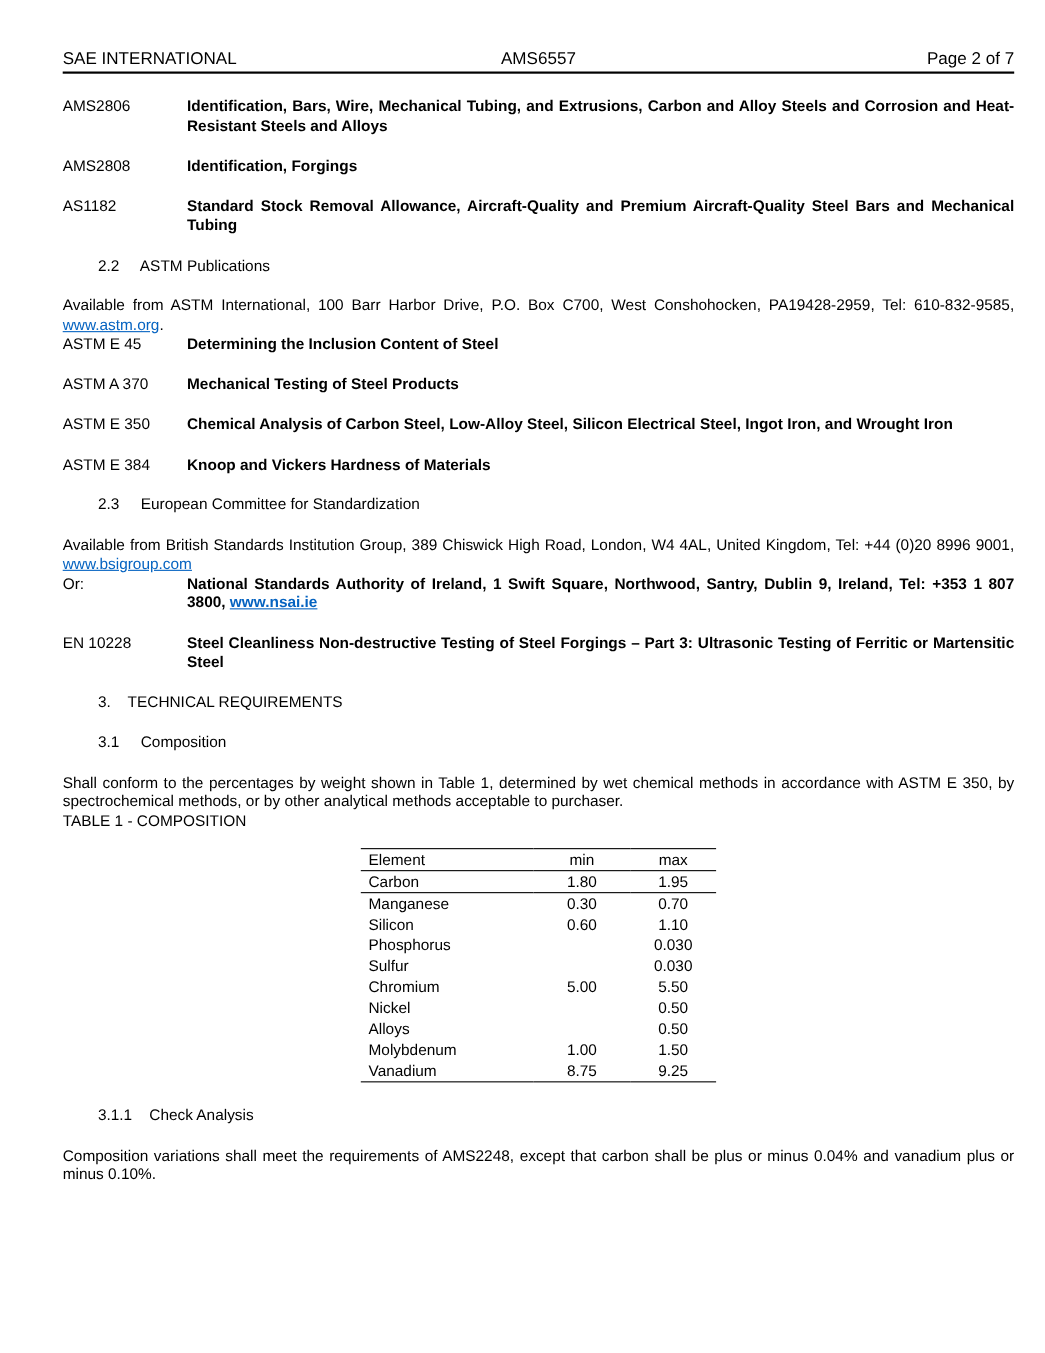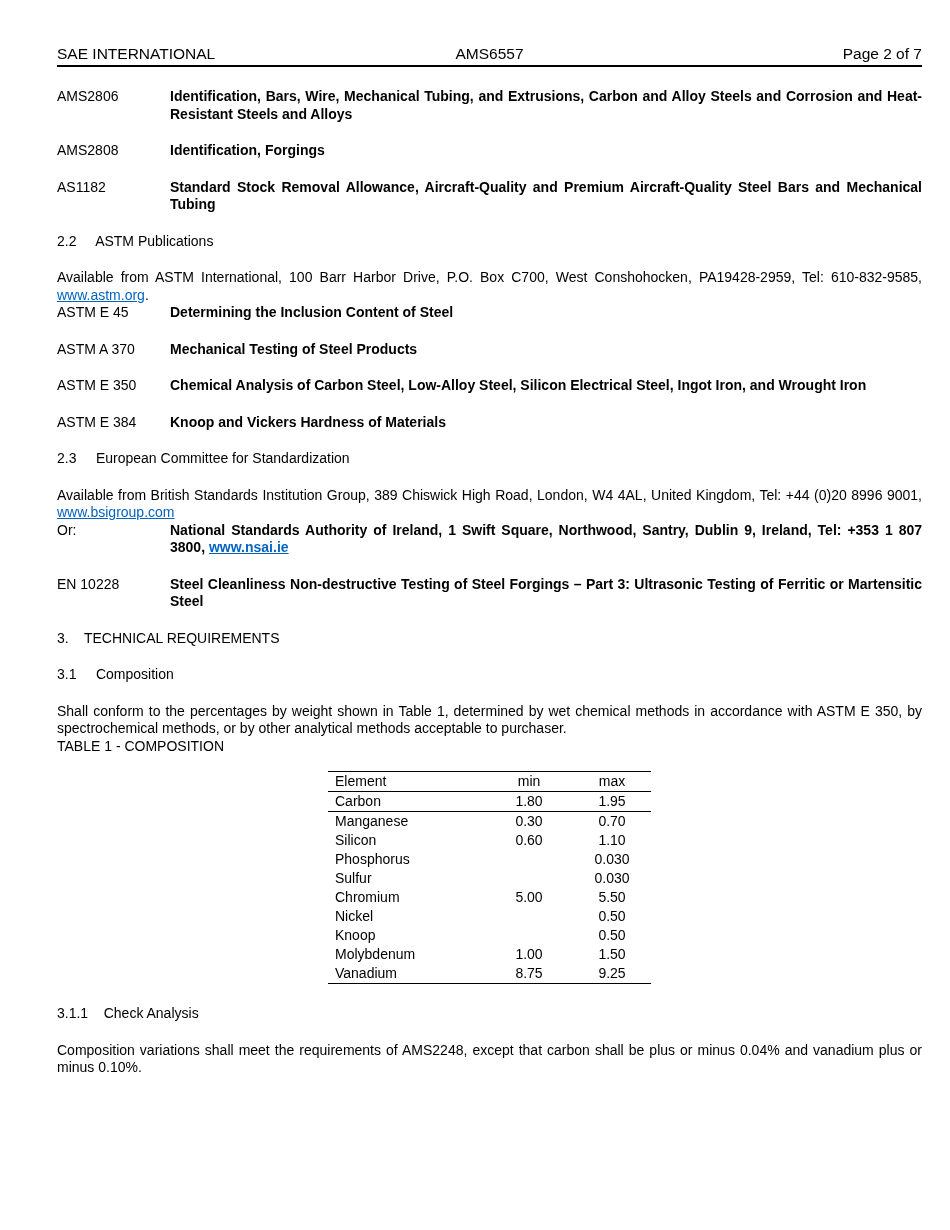--- a/index.html
+++ b/index.html
@@ -14,21 +14,21 @@
   .doc-header{display:flex;align-items:flex-end;border-bottom:2px solid #000;padding-bottom:2px;font-size:15.5px;line-height:18px;}
   .doc-header>span{flex:1 1 0;}
   .hd-center{text-align:center;}
   .hd-right{text-align:right;}
   main{padding-top:21px;}
   .block{margin-bottom:19px;}
   .ref{display:flex;}
   .term{flex:0 0 113px;}
   .def{flex:1 1 auto;text-align:justify;font-weight:bold;}
   .para{margin:0;text-align:justify;}
-  .heading{white-space:pre-wrap;}
+  .heading{white-space:pre-wrap;margin-left:32px;}
   a.doclink{color:var(--link-color,#0563C1);text-decoration:underline;cursor:pointer;}
   .table-title{text-align:left;margin-bottom:16px;}
   .table-wrap{margin-bottom:21px;}
   table.comp{border-collapse:collapse;margin:12px auto;border-top:1px solid #000;border-bottom:1px solid #000;}
   table.comp th,table.comp td{font-weight:400;padding:0;line-height:19px;font-size:14px;}
   .c-el{width:150px;text-align:left;padding-left:7px !important;}
   .c-min{width:88px;text-align:center;}
   .c-max{width:78px;text-align:center;}
   tr.rule{border-bottom:1px solid #000;}
 </style>
@@ -145,21 +145,21 @@
             <td class="c-el">Chromium</td>
             <td class="c-min">5.00</td>
             <td class="c-max">5.50</td>
           </tr>
           <tr>
             <td class="c-el">Nickel</td>
             <td class="c-min"></td>
             <td class="c-max">0.50</td>
           </tr>
           <tr>
-            <td class="c-el">Knoop</td>
+            <td class="c-el">Alloys</td>
             <td class="c-min"></td>
             <td class="c-max">0.50</td>
           </tr>
           <tr>
             <td class="c-el">Molybdenum</td>
             <td class="c-min">1.00</td>
             <td class="c-max">1.50</td>
           </tr>
           <tr>
             <td class="c-el">Vanadium</td>

